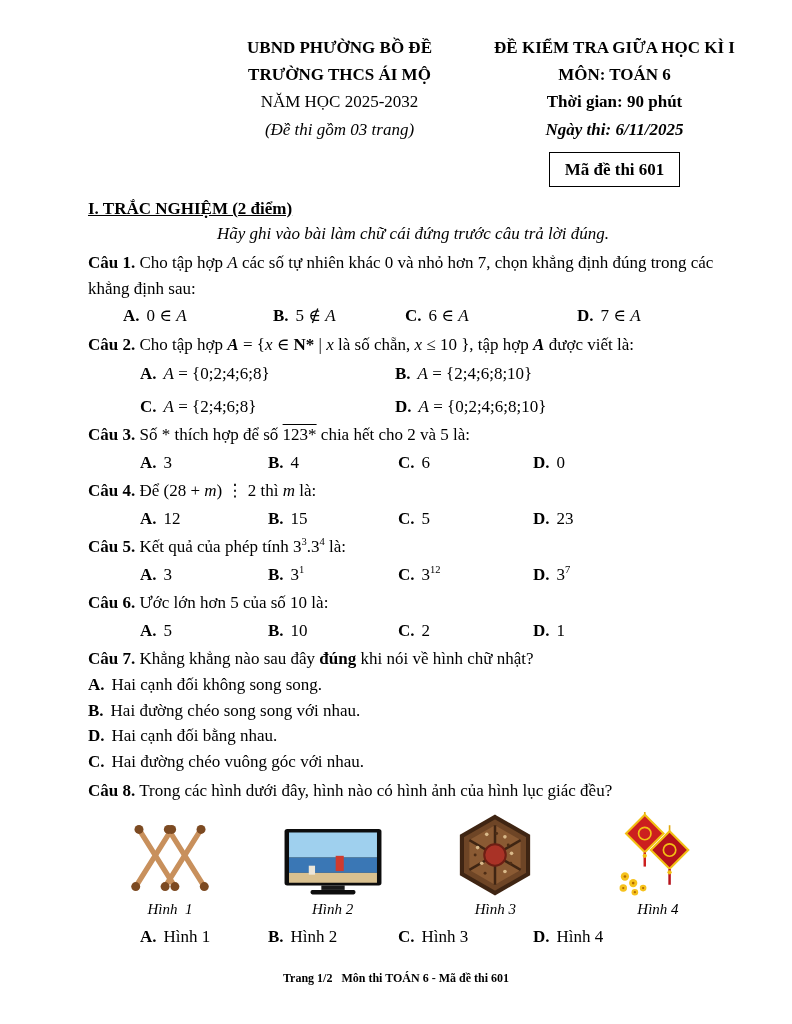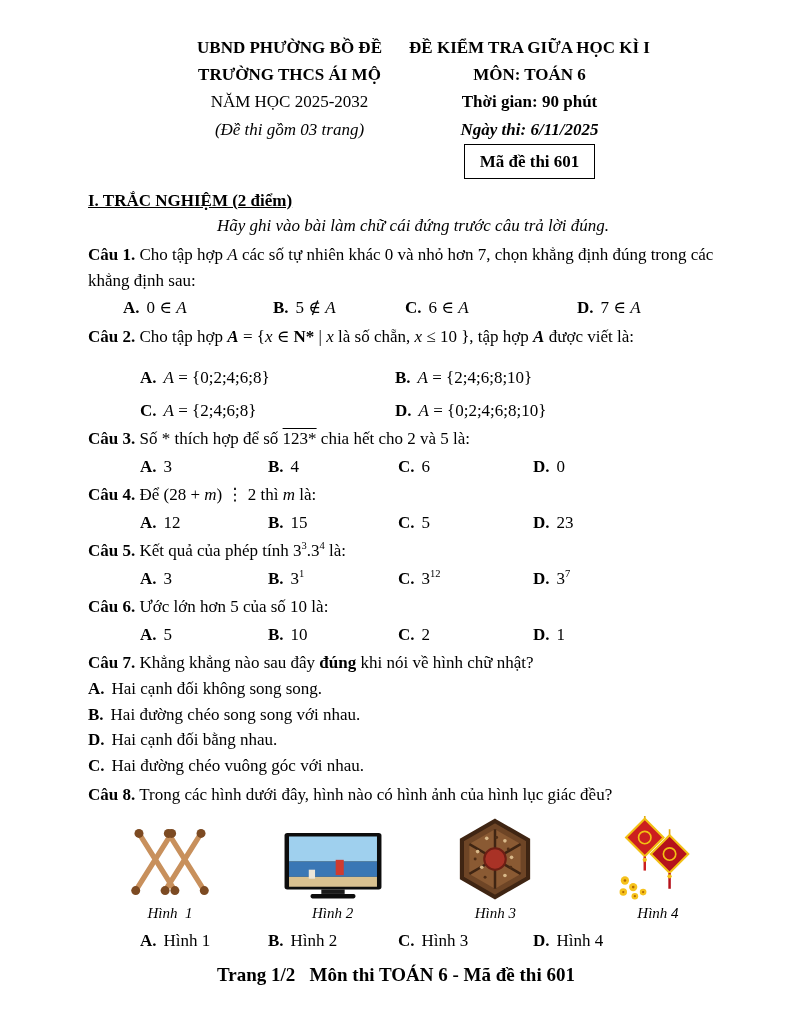--- a/index.html
+++ b/index.html
@@ -1,48 +1,48 @@
 <!DOCTYPE html>
 <html><head>
 <meta charset="utf-8">
 <style>
   html,body{margin:0;padding:0;background:#ffffff;}
   .page{width:792px;height:1024px;margin:0 auto;background:#ffffff;position:relative;color:#000;
         font-family:"Liberation Serif","DejaVu Serif",serif;font-size:17px;overflow:hidden;}
-  .header{display:flex;justify-content:center;align-items:flex-start;padding:34px 50px 0 92px;}
+  .header{display:flex;justify-content:flex-end;align-items:flex-start;padding:34px 50px 0 92px;gap:35px;}
   .h-col{text-align:center;line-height:1.6;}
   .h-left{min-width:225px;}
   .h-right{min-width:255px;}
   .bold{font-weight:bold;}
   .italic{font-style:italic;}
   .bold-italic{font-weight:bold;font-style:italic;}
-  .code-box{display:inline-block;border:1.5px solid #000;padding:3px 15px;font-weight:bold;margin-top:1px;}
+  .code-box{display:inline-block;border:1.5px solid #000;padding:3px 15px;font-weight:bold;margin-top:9px;}
   .main{padding:8px 54px 0 88px;}
   .section-title{font-weight:bold;text-decoration:underline;margin:4px 0 2px 0;}
   .instruction{font-style:italic;text-align:center;line-height:1.55;}
   .question{margin-top:3px;}
   .q-text{line-height:1.5;}
   .q-label{font-weight:bold;}
   .opt{line-height:1.5;white-space:nowrap;}
   .o-label{font-weight:bold;margin-right:7px;}
   .opts-row4{display:grid;grid-template-columns:150px 132px 172px auto;margin-left:35px;margin-top:2px;}
   .opts-row4b{display:grid;grid-template-columns:128px 130px 135px auto;margin-left:52px;margin-top:2px;}
-  .opts-grid2{display:grid;grid-template-columns:255px auto;margin-left:52px;row-gap:7px;margin-top:16px;margin-bottom:2px;}
+  .opts-grid2{display:grid;grid-template-columns:255px auto;margin-left:52px;row-gap:7px;margin-top:4px;margin-bottom:2px;}
   .opts-col{}
   .opts-col .opt{line-height:1.52;}
   .sg-i{font-style:italic;}
   .sg-b{font-weight:bold;}
   .sg-bi{font-weight:bold;font-style:italic;}
   .sg-ov{text-decoration:overline;}
   .sg-sup{font-size:0.62em;vertical-align:super;}
   .figs{display:flex;justify-content:space-between;margin:8px 6px 0 8px;}
   .fig{width:148px;text-align:center;}
   .fig-img{height:86px;display:flex;align-items:flex-end;justify-content:center;}
   .fig-cap{font-style:italic;font-size:15px;margin-top:3px;white-space:pre;}
-  .footer{position:absolute;left:0;right:0;bottom:38px;text-align:center;font-weight:bold;font-size:19px;white-space:pre;}
+  .footer{position:absolute;left:0;right:0;bottom:38px;text-align:center;font-weight:bold;font-size:12px;white-space:pre;}
 </style>
 </head>
 <body>
 
 <div class="page">
 
   <div class="header">
     <div class="h-col h-left">
       <div class="bold">UBND PHƯỜNG BỒ ĐỀ</div>
       <div class="bold">TRƯỜNG THCS ÁI MỘ</div>

